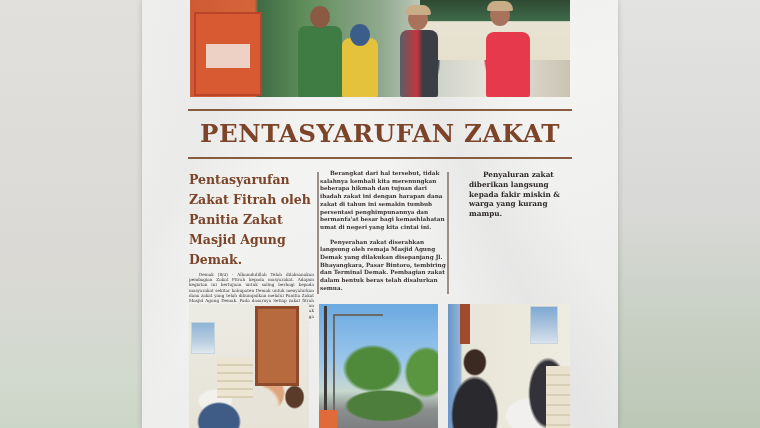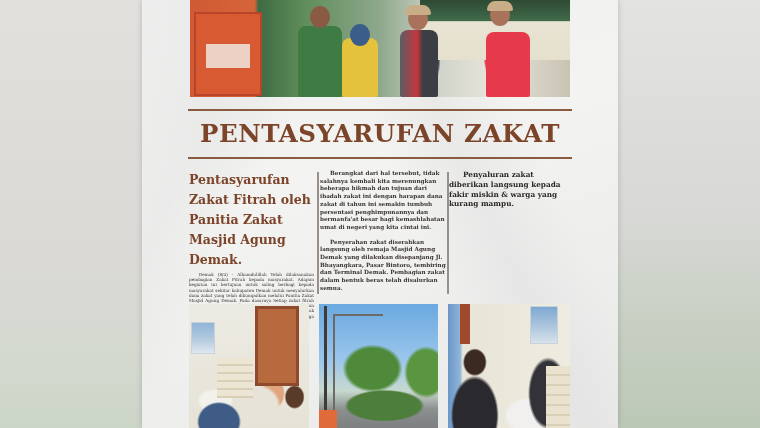--- a/index.html
+++ b/index.html
@@ -99,21 +99,21 @@
       margin-top: 2px; color: #3a3533; font-size: 4.2px; line-height: 5.2px;
       text-align: justify; text-indent: 10px; font-family: "DejaVu Serif", serif;
     }
     .body-small {
       color: #3a3533; font-size: 5.7px; line-height: 7.7px; font-weight: bold;
       text-align: left; text-indent: 10px; font-family: "DejaVu Serif", serif;
     }
     .body-small + .body-small { margin-top: 7px; }
     .body-med {
       color: #2c2826; font-size: 7.3px; line-height: 9.8px; font-weight: bold;
-      text-indent: 14px; font-family: "DejaVu Serif", serif;
+      text-indent: 14px; font-family: "DejaVu Serif", serif; margin-left: 20px;
     }
     .body-med + .body-med { margin-top: 10px; }
 
     .photo-b1 {
       left: 47px; top: 304px; width: 120px; height: 124px;
       background:
         radial-gradient(ellipse 22px 20px at 25% 95%, #3e5c86 0%, #3e5c86 90%, transparent 100%),
         radial-gradient(ellipse 18px 12px at 22% 78%, #f2f1ec 0%, #f2f1ec 85%, transparent 100%),
         radial-gradient(ellipse 26px 22px at 55% 82%, #e7e3d8 0%, #e7e3d8 85%, transparent 100%),
         radial-gradient(ellipse 12px 16px at 70% 72%, #e0a57c 0%, #e0a57c 85%, transparent 100%),

